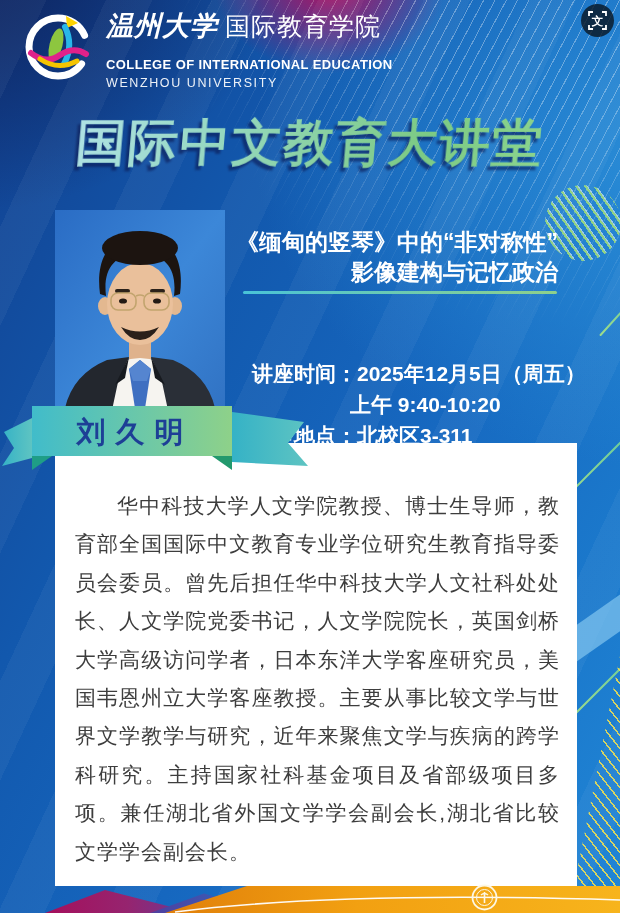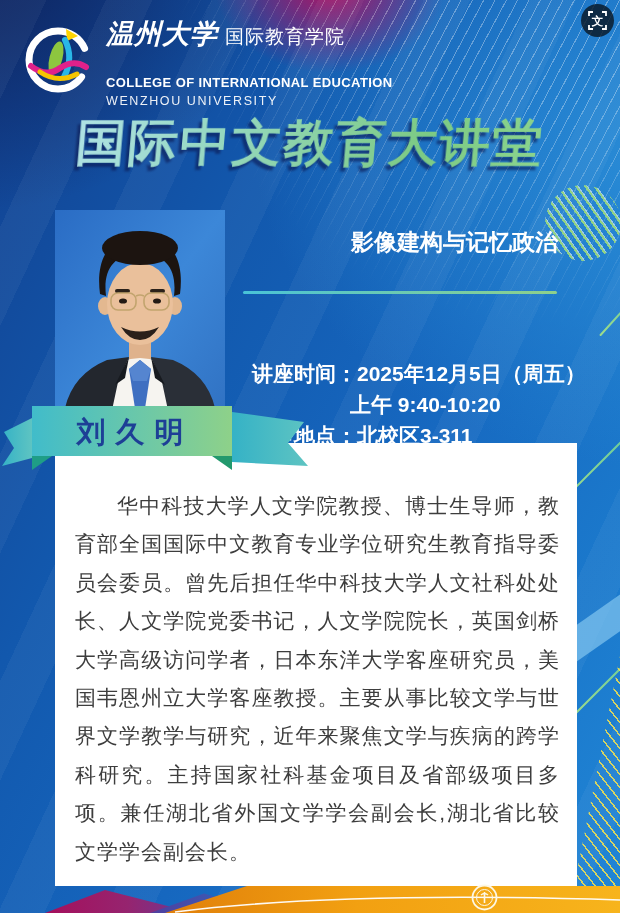--- a/index.html
+++ b/index.html
@@ -28,25 +28,25 @@
   .gline1{ left:552px; top:460px; width:100px; transform:rotate(-45deg); }
   .gline2{ left:552px; top:678px; width:116px; transform:rotate(-45deg); }
   .gline3{ left:588px; top:308px; width:72px; transform:rotate(-48deg); }
   .lightband{ position:absolute; right:-22px; top:628px; width:130px; height:30px;
     background:rgba(128,196,238,0.72); transform:rotate(-35deg); }
   .hatch-corner{ position:absolute; right:0; top:656px; width:46px; height:230px;
     clip-path:polygon(100% 0, 100% 100%, 0 100%);
     background:repeating-linear-gradient(52deg, rgba(233,221,86,0.9) 0 1.5px, rgba(0,0,0,0) 1.5px 8px); }
 
   
-  .header{ position:absolute; left:20px; top:16px; display:flex; align-items:center; gap:10px; color:#fff; }
+  .header{ position:absolute; left:20px; top:8px; display:flex; align-items:center; gap:10px; color:#fff; }
   .header-text .line1{ display:flex; align-items:baseline; gap:7px; white-space:nowrap; }
   .uni-cn{ font-size:27px; font-weight:800; font-style:italic; letter-spacing:1px; }
-  .col-cn{ font-size:19px; font-weight:500; letter-spacing:1px; }
-  .col-en{ font-size:13px; font-weight:700; letter-spacing:0.4px; margin-top:23px; }
+  .col-cn{ font-size:25px; font-weight:500; letter-spacing:1px; }
+  .col-en{ font-size:13px; font-weight:700; letter-spacing:0.4px; margin-top:13px; }
   .uni-en{ font-size:12.5px; font-weight:400; letter-spacing:1.6px; margin-top:4px; opacity:0.92; }
 
   
   .translate-btn{ position:absolute; right:6px; top:4px; width:33px; height:33px; border-radius:50%;
     background:rgba(10,24,38,0.82); display:flex; align-items:center; justify-content:center; cursor:pointer; z-index:9; }
 
   
   .main-title{ position:absolute; left:0; top:110px; width:620px; text-align:center;
     font-size:50px; font-weight:900; letter-spacing:2px; transform:skewX(-5deg); white-space:nowrap;
     background:linear-gradient(104deg,#b9e6f2 4%,#97d8c2 34%,#7cca84 68%,#95da95 100%);
@@ -169,20 +169,21 @@
       <path d="M85,150 L96,159 L89,205 L81,205 L74,159 Z" fill="#3f6fc1"></path>
       <path d="M85,150 L96,159 L92,171 L78,171 L74,159 Z" fill="#5585d0"></path>
       <path d="M4,233 L10,198 Q18,164 52,150 L74,147 L63,172 L50,233 Z" fill="#23272e"></path>
       <path d="M166,233 L160,198 Q152,164 118,150 L96,147 L107,172 L120,233 Z" fill="#2a2f37"></path>
       <path d="M74,147 L60,175 L70,168 Z" fill="#171a1f"></path>
       <path d="M96,147 L110,175 L100,168 Z" fill="#171a1f"></path>
     </svg>
   </div>
 
   <div class="lec-title">
+    <div>《缅甸的竖琴》中的“非对称性”</div>
     <div>影像建构与记忆政治</div>
   </div>
   <div class="lec-underline"></div>
 
   <div class="lec-info">
     <div class="row1">
       <span>讲座时间：</span><span>2025年12月5日（周五）</span>
     </div>
     <div class="row2">上午 9:40-10:20</div>
     <div class="row3">

